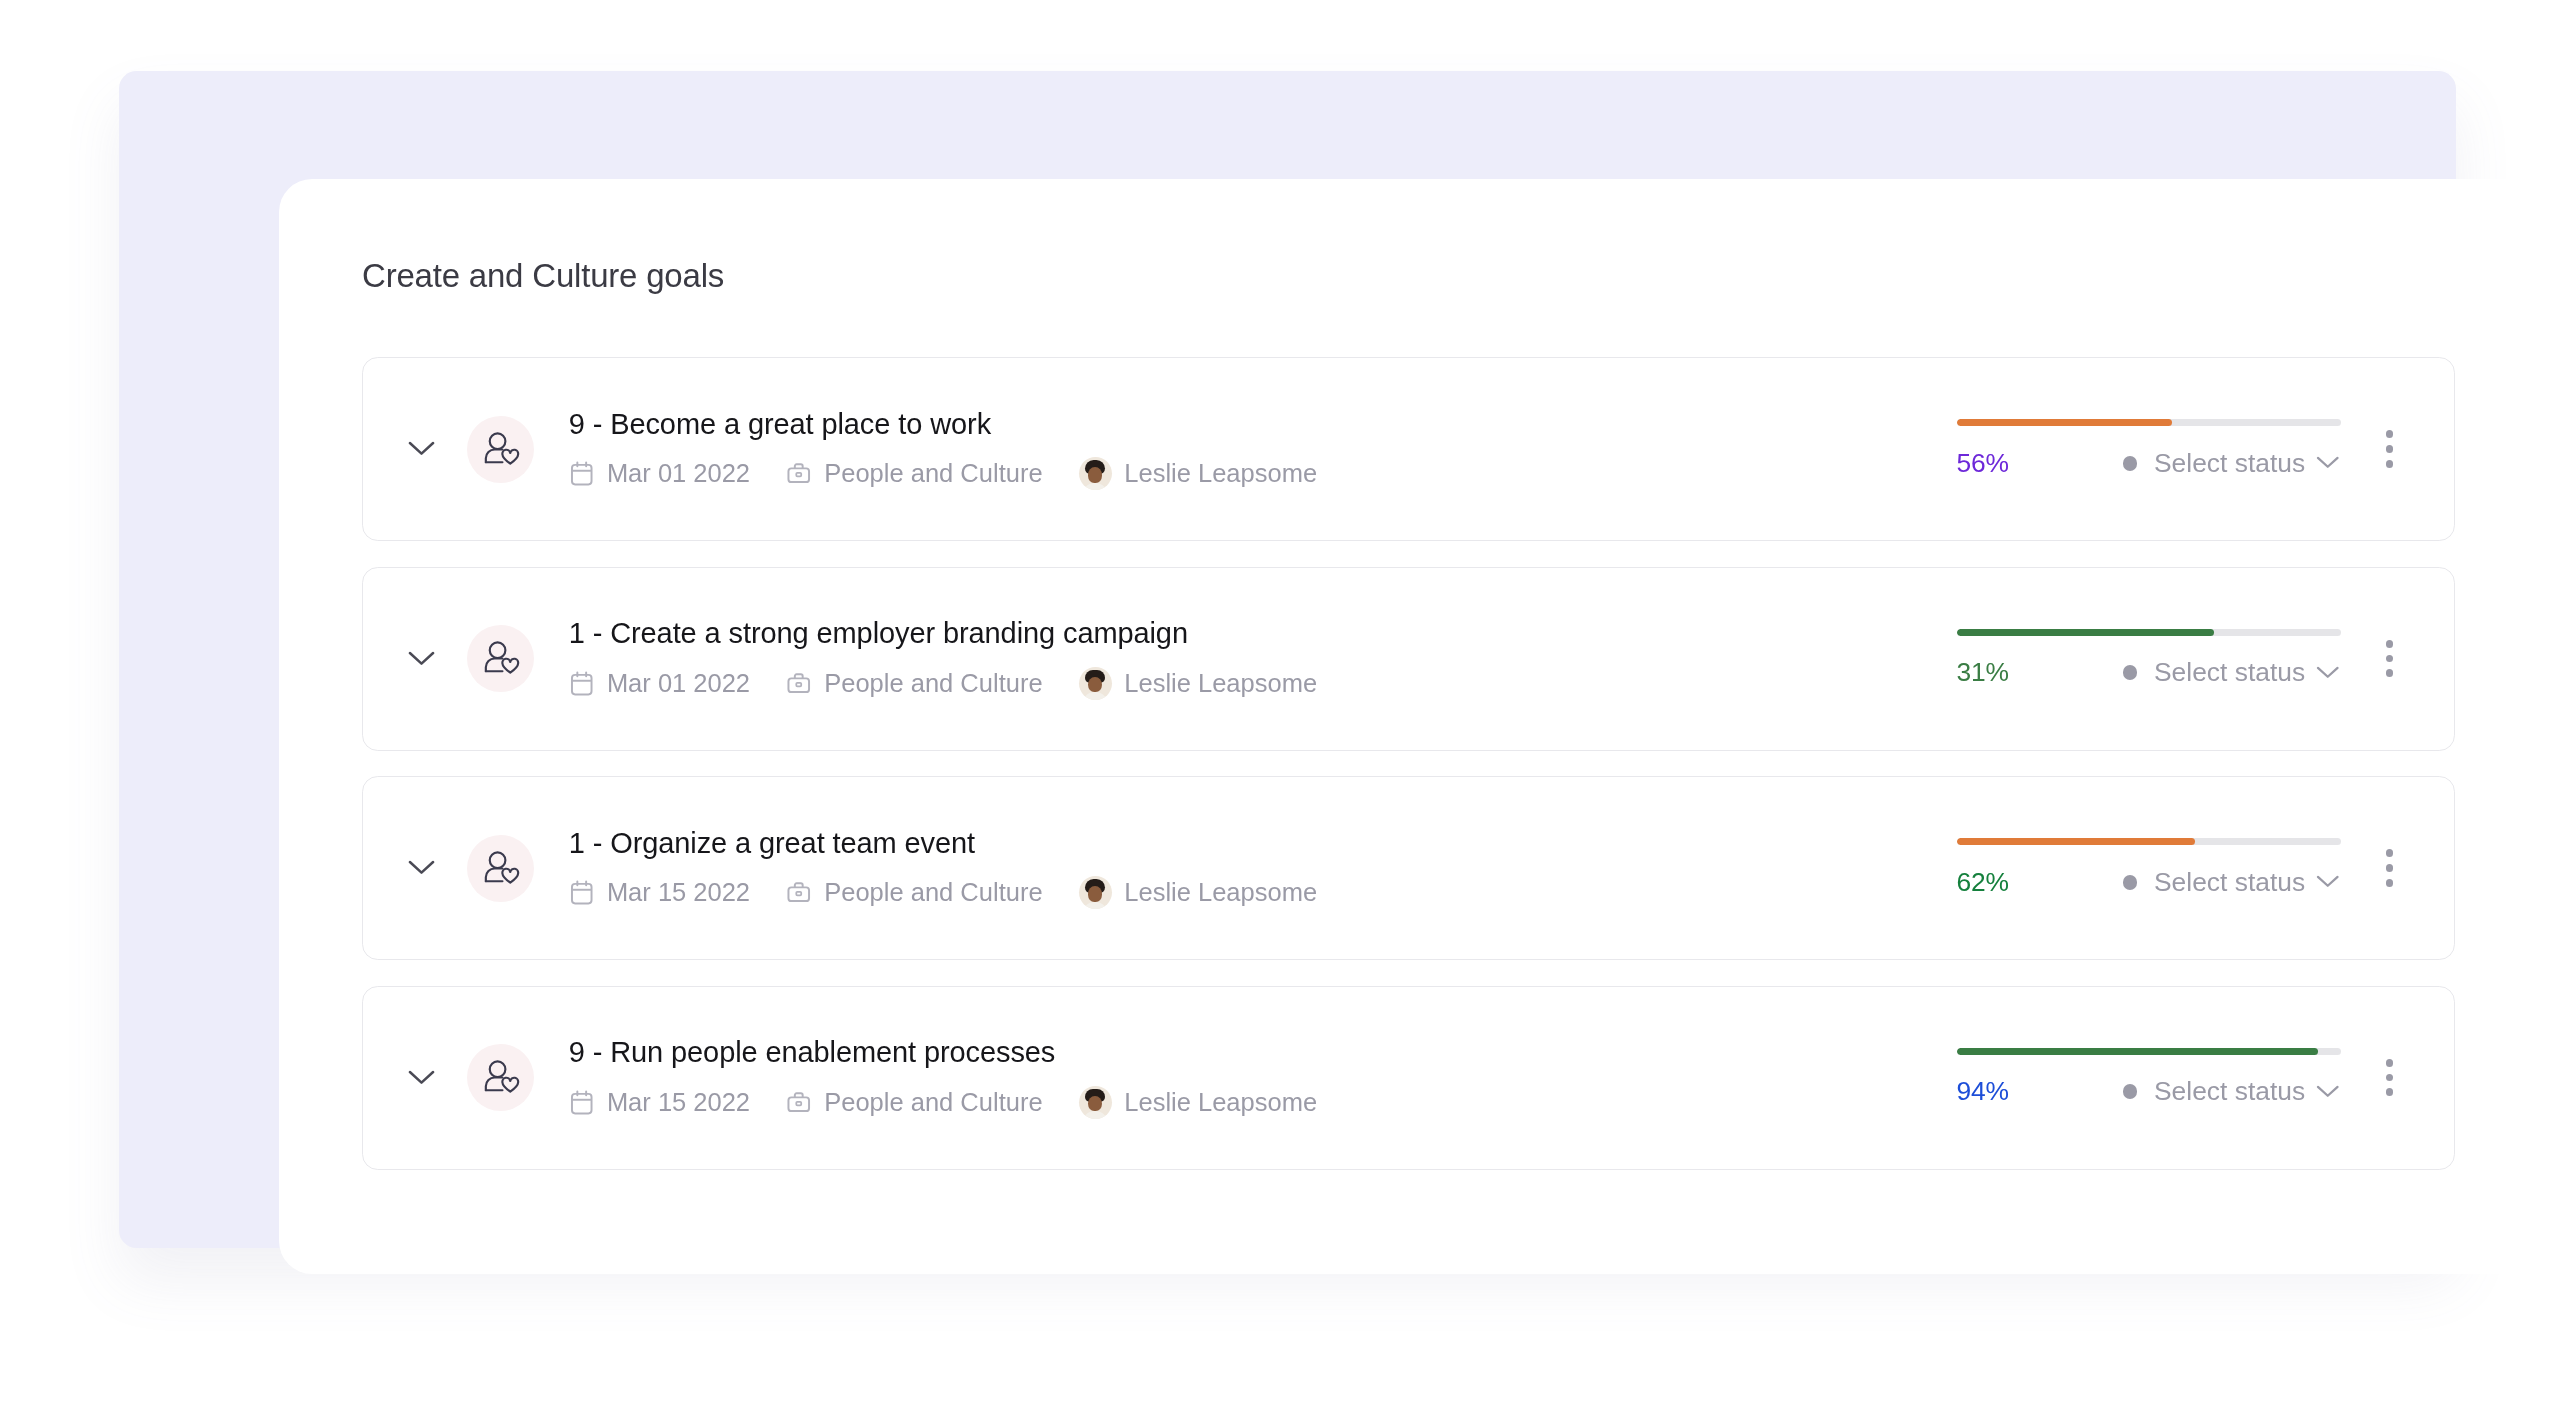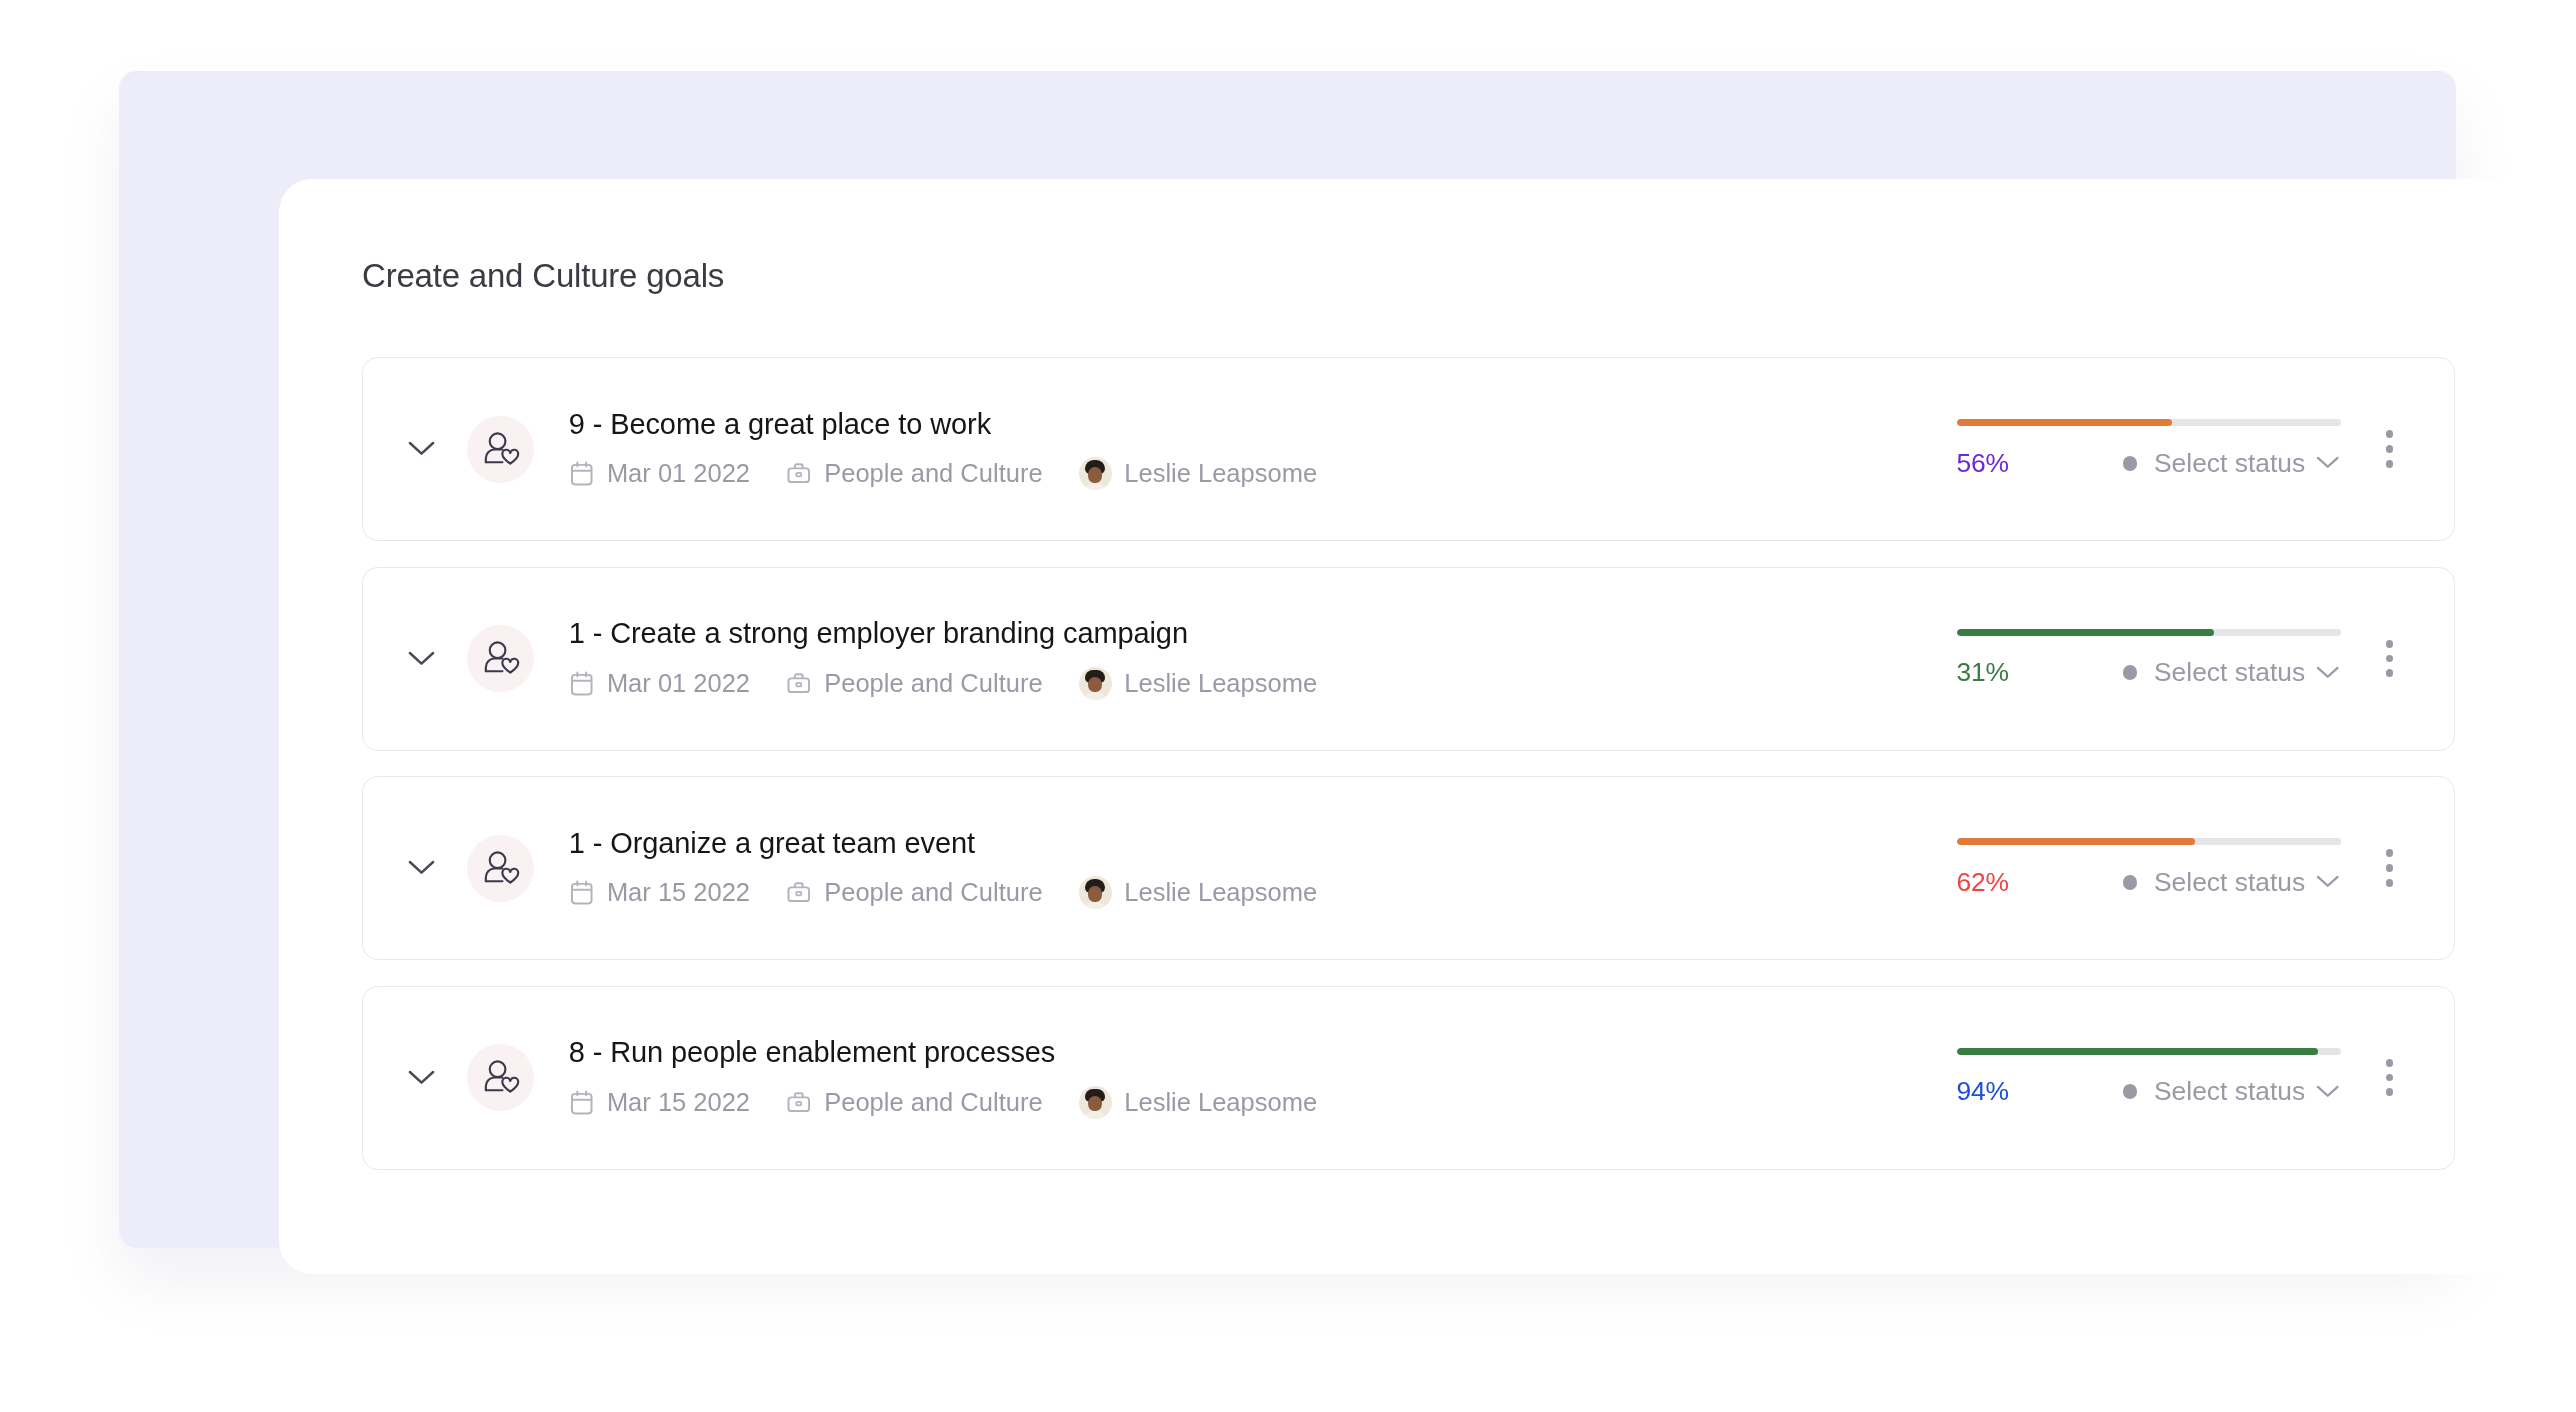--- a/index.html
+++ b/index.html
@@ -458,21 +458,21 @@
       </div>
     </div>
 
     <div class="goal-right">
 
       <div class="progress-block">
         <div class="progress-track">
           <div class="progress-fill" style="width: 62%; background: rgb(224, 123, 57);"></div>
         </div>
         <div class="progress-under">
-          <span class="progress-pct" style="color: #ef4444;">62%</span>
+          <span class="progress-pct" style="color: #15803d;">62%</span>
 
           <span class="status-select">
             <span class="status-dot"></span>
             <span class="status-label">Select status</span>
             <svg width="25.5" height="15.7" viewBox="0 0 26 16">
               <path d="M3 3 L13 12 L23 3" fill="none" stroke="#9a9aa6" stroke-width="2.3" stroke-linecap="round" stroke-linejoin="round"></path>
             </svg>
           </span>
         </div>
       </div>
@@ -496,21 +496,21 @@
     <div class="goal-avatar">
       <svg width="43" height="43" viewBox="0 0 44 44">
         <circle cx="19" cy="13.5" r="8" fill="none" stroke="#3a3a4d" stroke-width="2.2"></circle>
         <path d="M7 35 v-4 a9 9 0 0 1 9 -9 h8" fill="none" stroke="#3a3a4d" stroke-width="2.2" stroke-linecap="round" stroke-linejoin="round"></path>
         <path d="M7 35 h17" fill="none" stroke="#3a3a4d" stroke-width="2.2" stroke-linecap="round"></path>
         <path d="M32 36.5 c-5 -3.6 -8 -6 -8 -9.4 a4 4 0 0 1 8 -1.6 a4 4 0 0 1 8 1.6 c0 3.4 -3 5.8 -8 9.4 z" fill="none" stroke="#3a3a4d" stroke-width="2.2" stroke-linejoin="round"></path>
       </svg>
     </div>
 
     <div class="goal-main">
-      <div class="goal-name">8 - Run people enablement processes</div>
+      <div class="goal-name">9 - Run people enablement processes</div>
 
       <div class="goal-meta">
 
         <span class="meta-item">
           <span class="meta-icon">
             <svg width="25.5" height="27.4" viewBox="0 0 26 28">
               <rect x="3" y="5" width="20" height="20" rx="3.2" fill="none" stroke="#b3b3bd" stroke-width="2"></rect>
               <path d="M3 11 h20" fill="none" stroke="#b3b3bd" stroke-width="2"></path>
               <path d="M8.5 2.5 v4 M17.5 2.5 v4" fill="none" stroke="#b3b3bd" stroke-width="2" stroke-linecap="round"></path>
             </svg>

